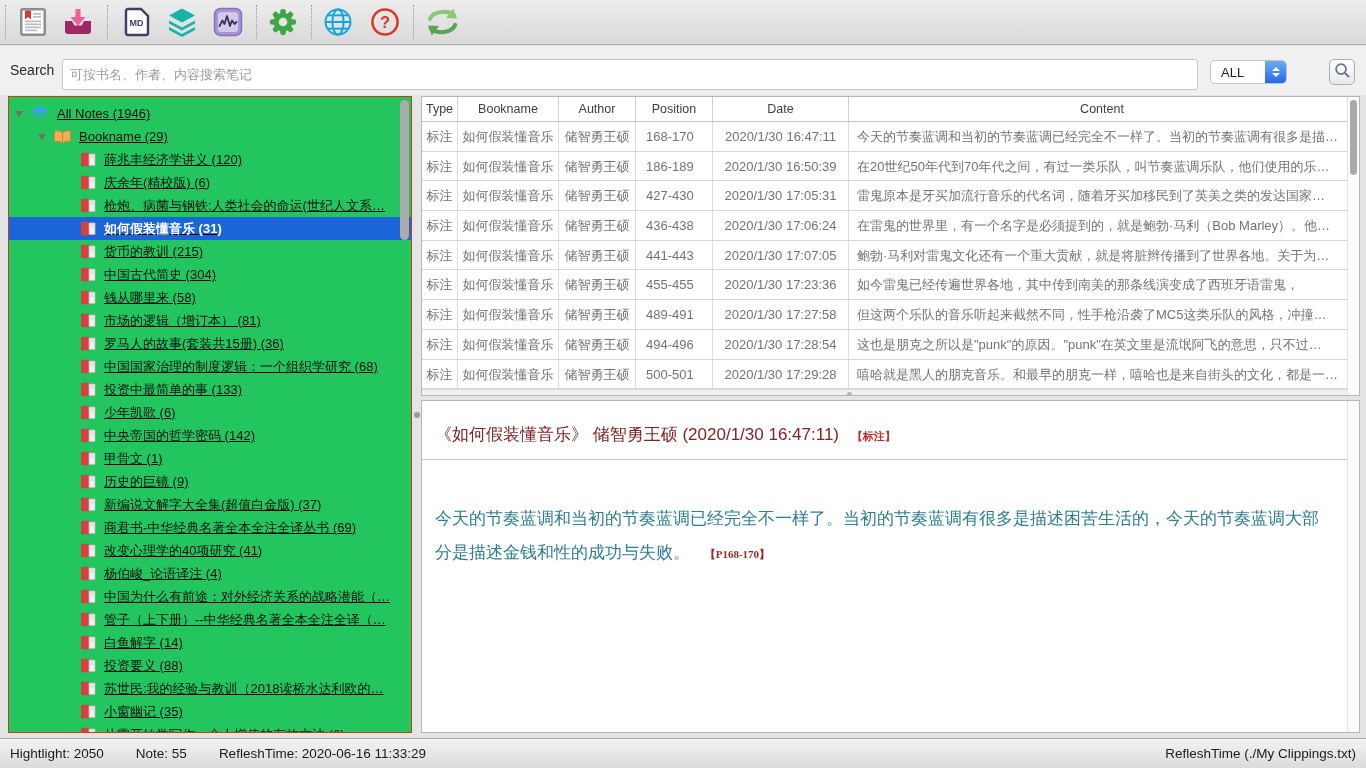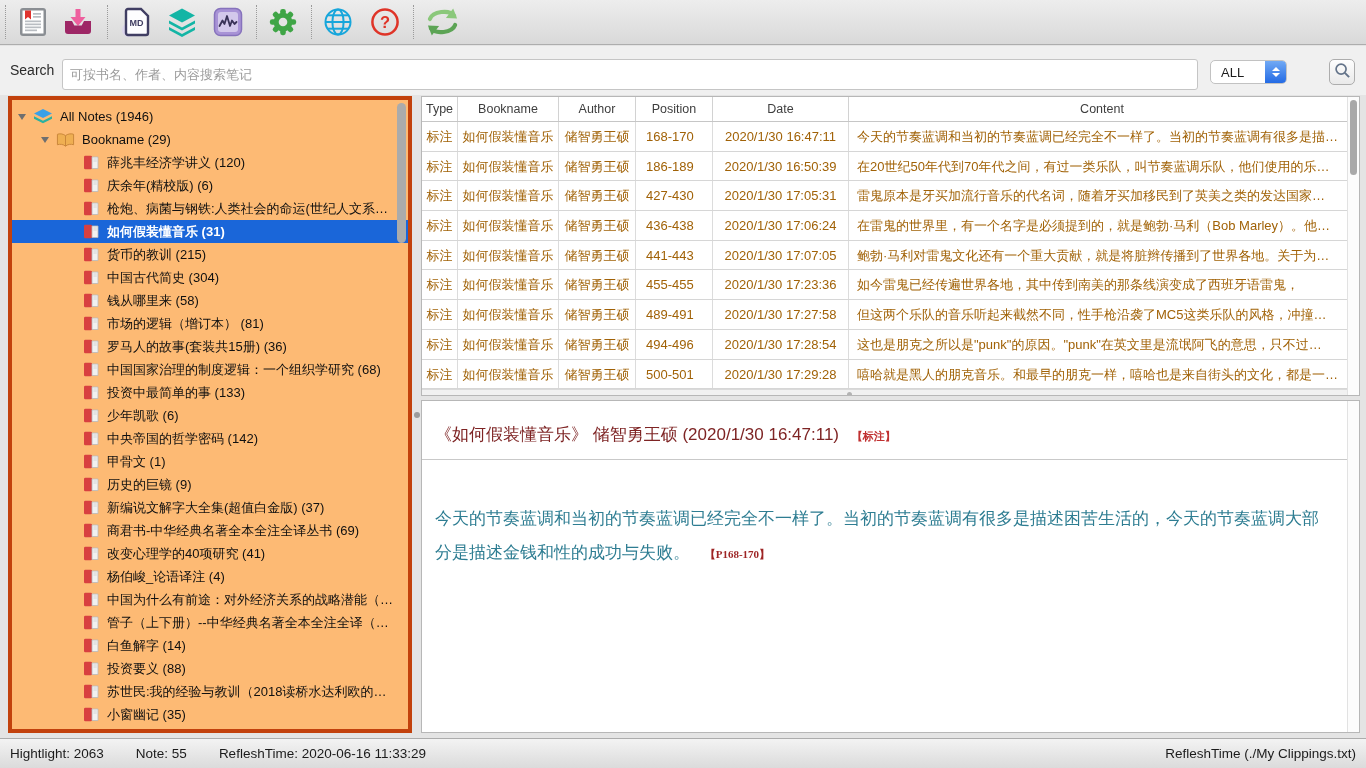--- a/index.html
+++ b/index.html
@@ -27,22 +27,22 @@
   .scope-cap { width:21px; height:24px; background:linear-gradient(#74ACF5,#2068E4);
     display:flex; flex-direction:column; align-items:center; justify-content:center; gap:2px; }
   .chev { width:0; height:0; border-left:4px solid transparent; border-right:4px solid transparent; }
   .chev.up { border-bottom:4px solid #FFF; }
   .chev.down { border-top:4px solid #FFF; }
   .search-btn { position:absolute; left:1329px; top:13px; width:26px; height:26px;
     border:1px solid #ADADAD; border-radius:5px; background:linear-gradient(#FEFEFE,#E9E9E9);
     display:flex; align-items:center; justify-content:center; }
 
   
-  .sidebar { position:absolute; left:8px; top:96px; width:404px; height:637px; background:#fdba74;
-    border:4px solid #c2410c; overflow:hidden; }
+  .sidebar { position:absolute; left:8px; top:96px; width:404px; height:637px; background:#22c55e;
+    border:1px solid #c2410c; overflow:hidden;text-decoration:underline; }
   .tree { padding-top:5px; }
   .tree-row { height:23px; display:flex; align-items:center; font-size:13px; color:#101010;
     white-space:nowrap; overflow:hidden; }
   .tree-row.root { padding-left:6px; }
   .tree-row.group { padding-left:29px; }
   .tree-row.book { padding-left:71px; }
   .tri { width:0; height:0; border-left:4.5px solid transparent; border-right:4.5px solid transparent;
     border-top:6px solid #6F6F6F; margin-right:7px; flex:none; }
   .tree-icon { margin-right:7px; flex:none; display:flex; }
   .tree-label { overflow:hidden; white-space:nowrap; }
@@ -55,21 +55,21 @@
     background:#9C9C9C; }
 
   
   .table-pane { position:absolute; left:421px; top:96px; width:939px; height:300px; background:#FFF;
     border:1px solid #B7B7B7; display:flex; }
   .table-main { flex:1; display:flex; flex-direction:column; overflow:hidden; }
   .t-header { display:flex; height:25px; border-bottom:1px solid #C6C6C6; flex:none; }
   .t-hcell { font-size:12.5px; color:#3E3E3E; text-align:center; line-height:24px;
     border-right:1px solid #D2D2D2; white-space:nowrap; overflow:hidden; }
   .t-row { display:flex; height:29.7px; border-bottom:1px solid #D6D6D6; flex:none; }
-  .t-cell { font-size:13px; color:#a16207; line-height:29px; border-right:1px solid #DCDCDC;
+  .t-cell { font-size:13px; color:#737373; line-height:29px; border-right:1px solid #DCDCDC;
     white-space:nowrap; overflow:hidden; }
   .col-type { width:36px; text-align:center; }
   .col-bookname { width:101px; text-align:center; }
   .col-author { width:77px; text-align:center; }
   .col-position { width:77px; padding-left:10px; }
   .t-hcell.col-position { padding-left:0; text-align:center; }
   .col-date { width:136px; text-align:center; }
   .col-content { flex:1; padding-left:8px; border-right:none; }
   .t-hscroll { margin-top:auto; height:9px; background:#F1F1F1; border-top:1px solid #DADADA;
     position:relative; flex:none; }
@@ -654,17 +654,17 @@
     <div class="d-divider"></div>
     <p class="d-body">
       <span>今天的节奏蓝调和当初的节奏蓝调已经完全不一样了。当初的节奏蓝调有很多是描述困苦生活的，今天的节奏蓝调大部分是描述金钱和性的成功与失败。</span>
       <span class="d-ptag">【P168-170】</span>
     </p>
   </div>
   <div class="d-vscroll"></div>
 </div>
 
 <div class="statusbar">
-  <span class="sb-item">Hightlight: 2063</span>
+  <span class="sb-item">Hightlight: 2050</span>
   <span class="sb-item">Note: 55</span>
   <span class="sb-item">RefleshTime: 2020-06-16 11:33:29</span>
   <span class="sb-item sb-right">RefleshTime (./My Clippings.txt)</span>
 </div>
 
 </body></html>

